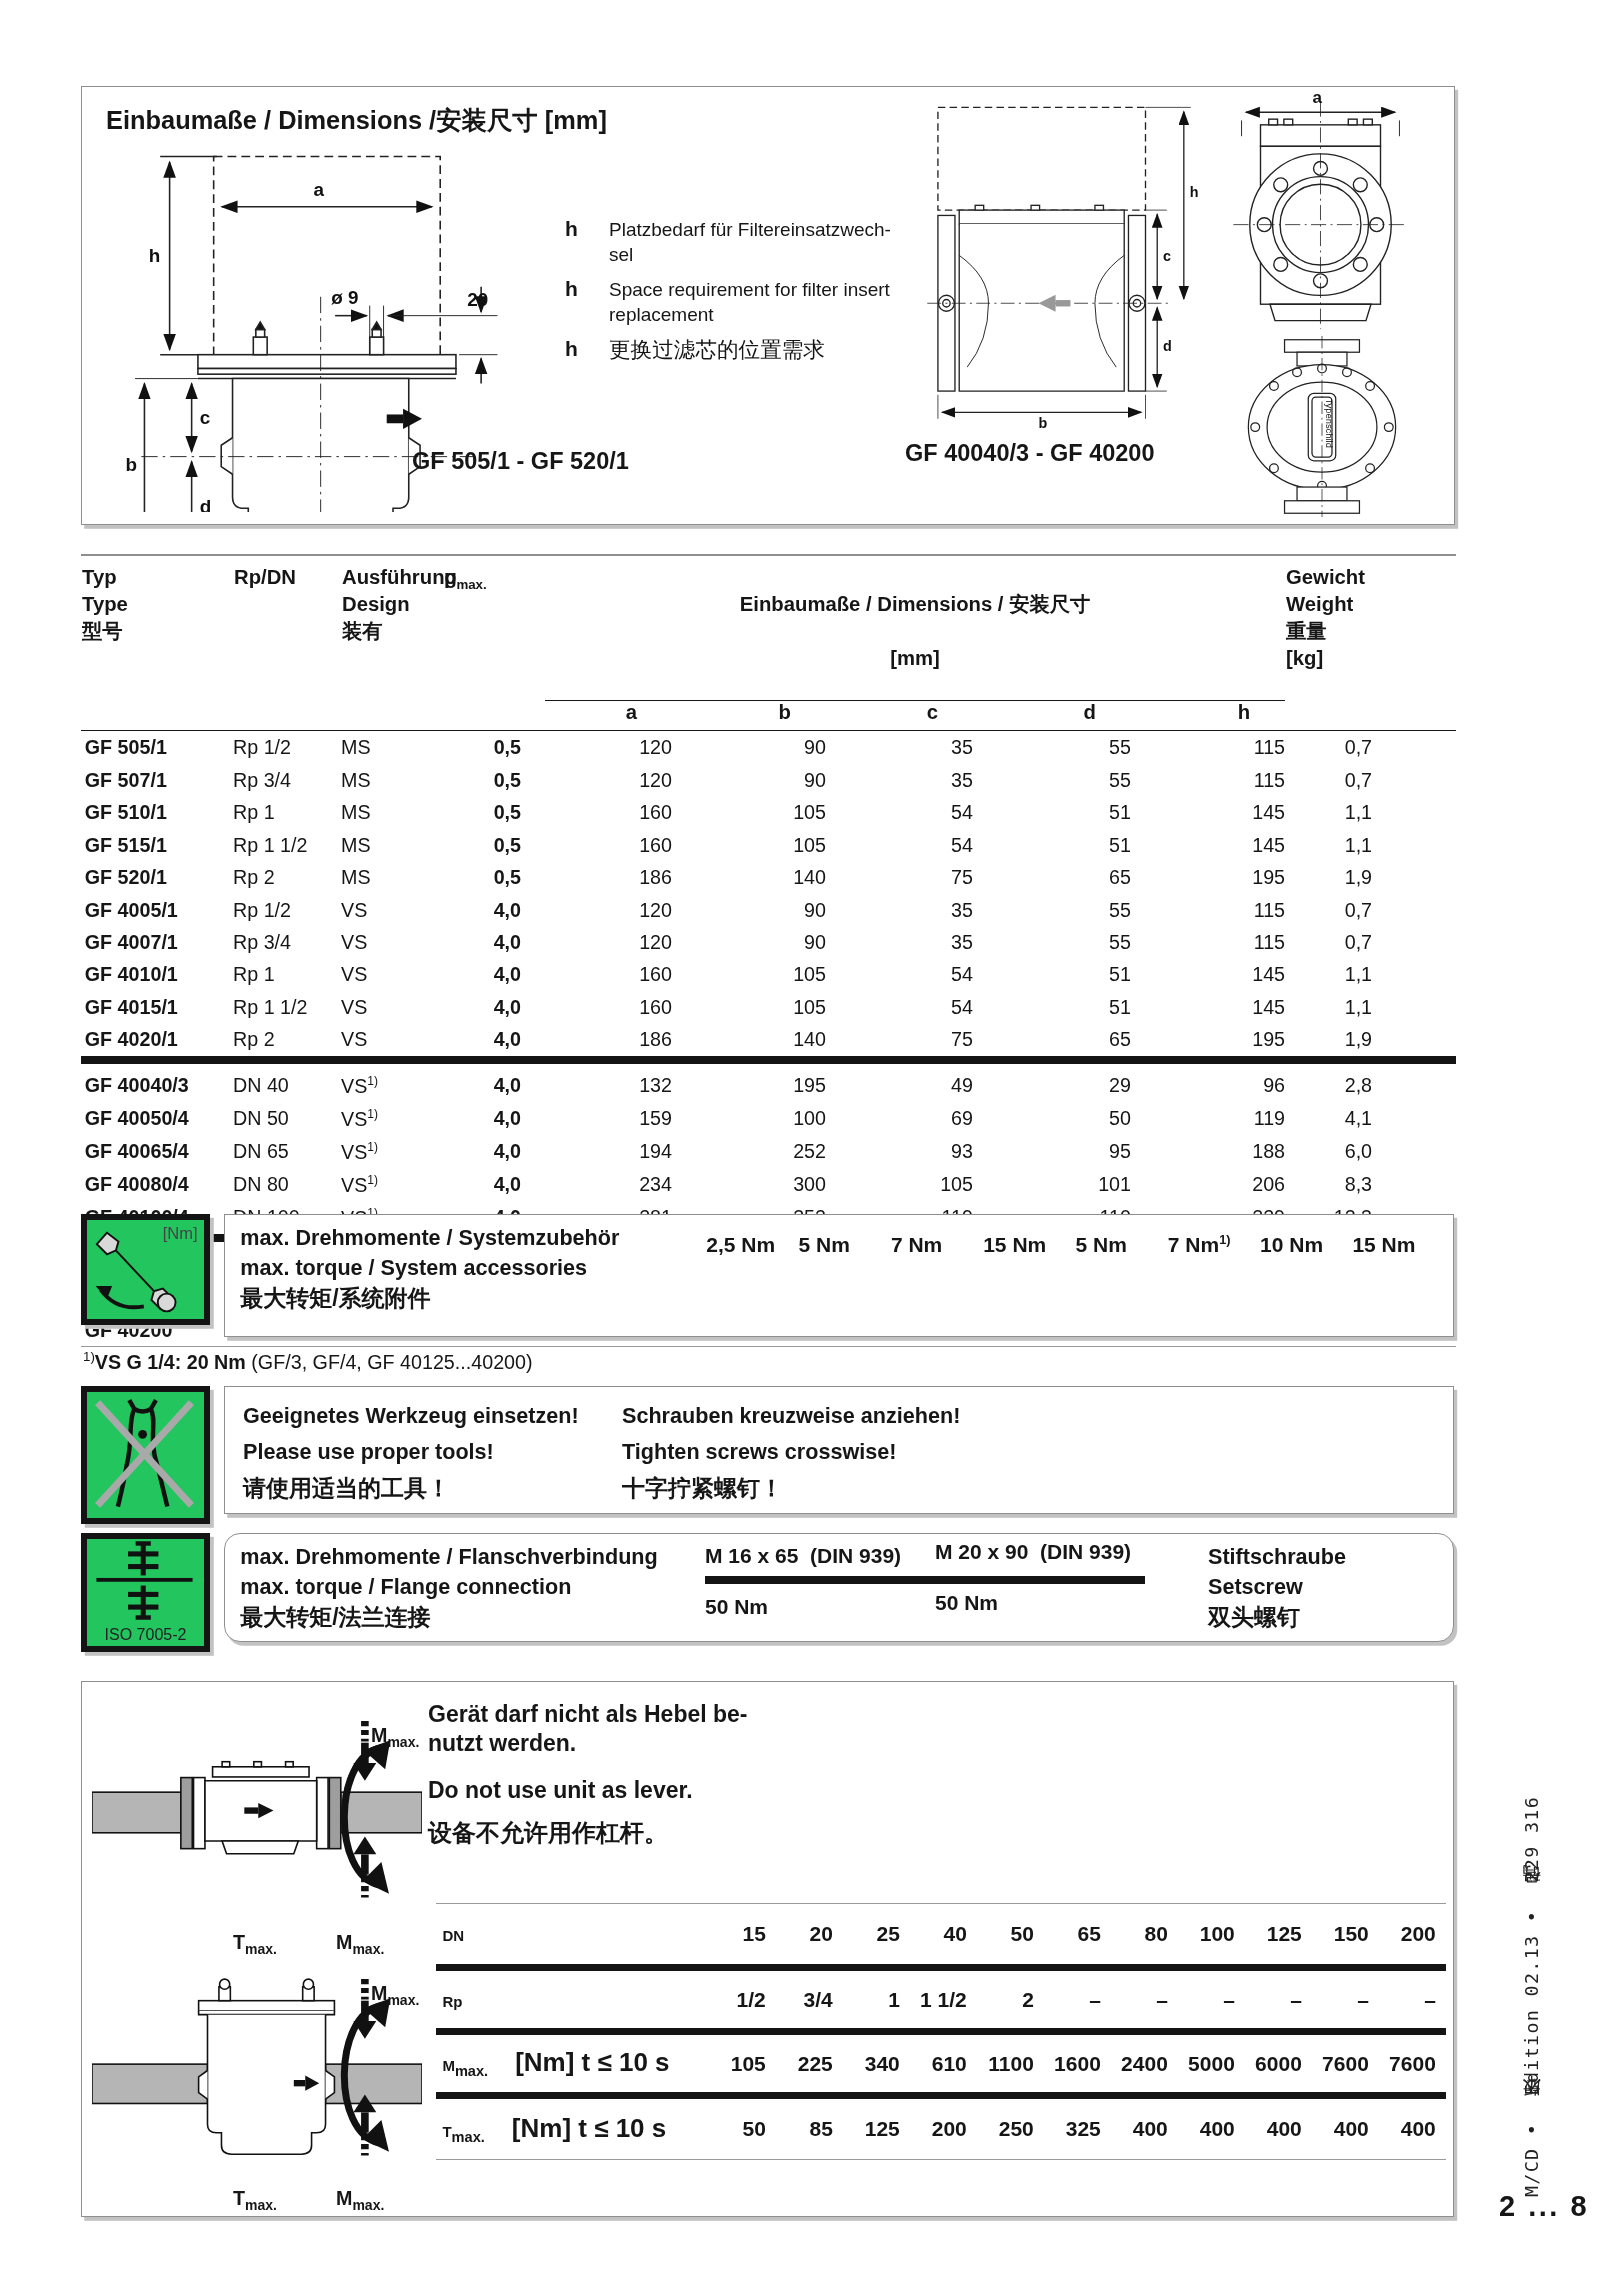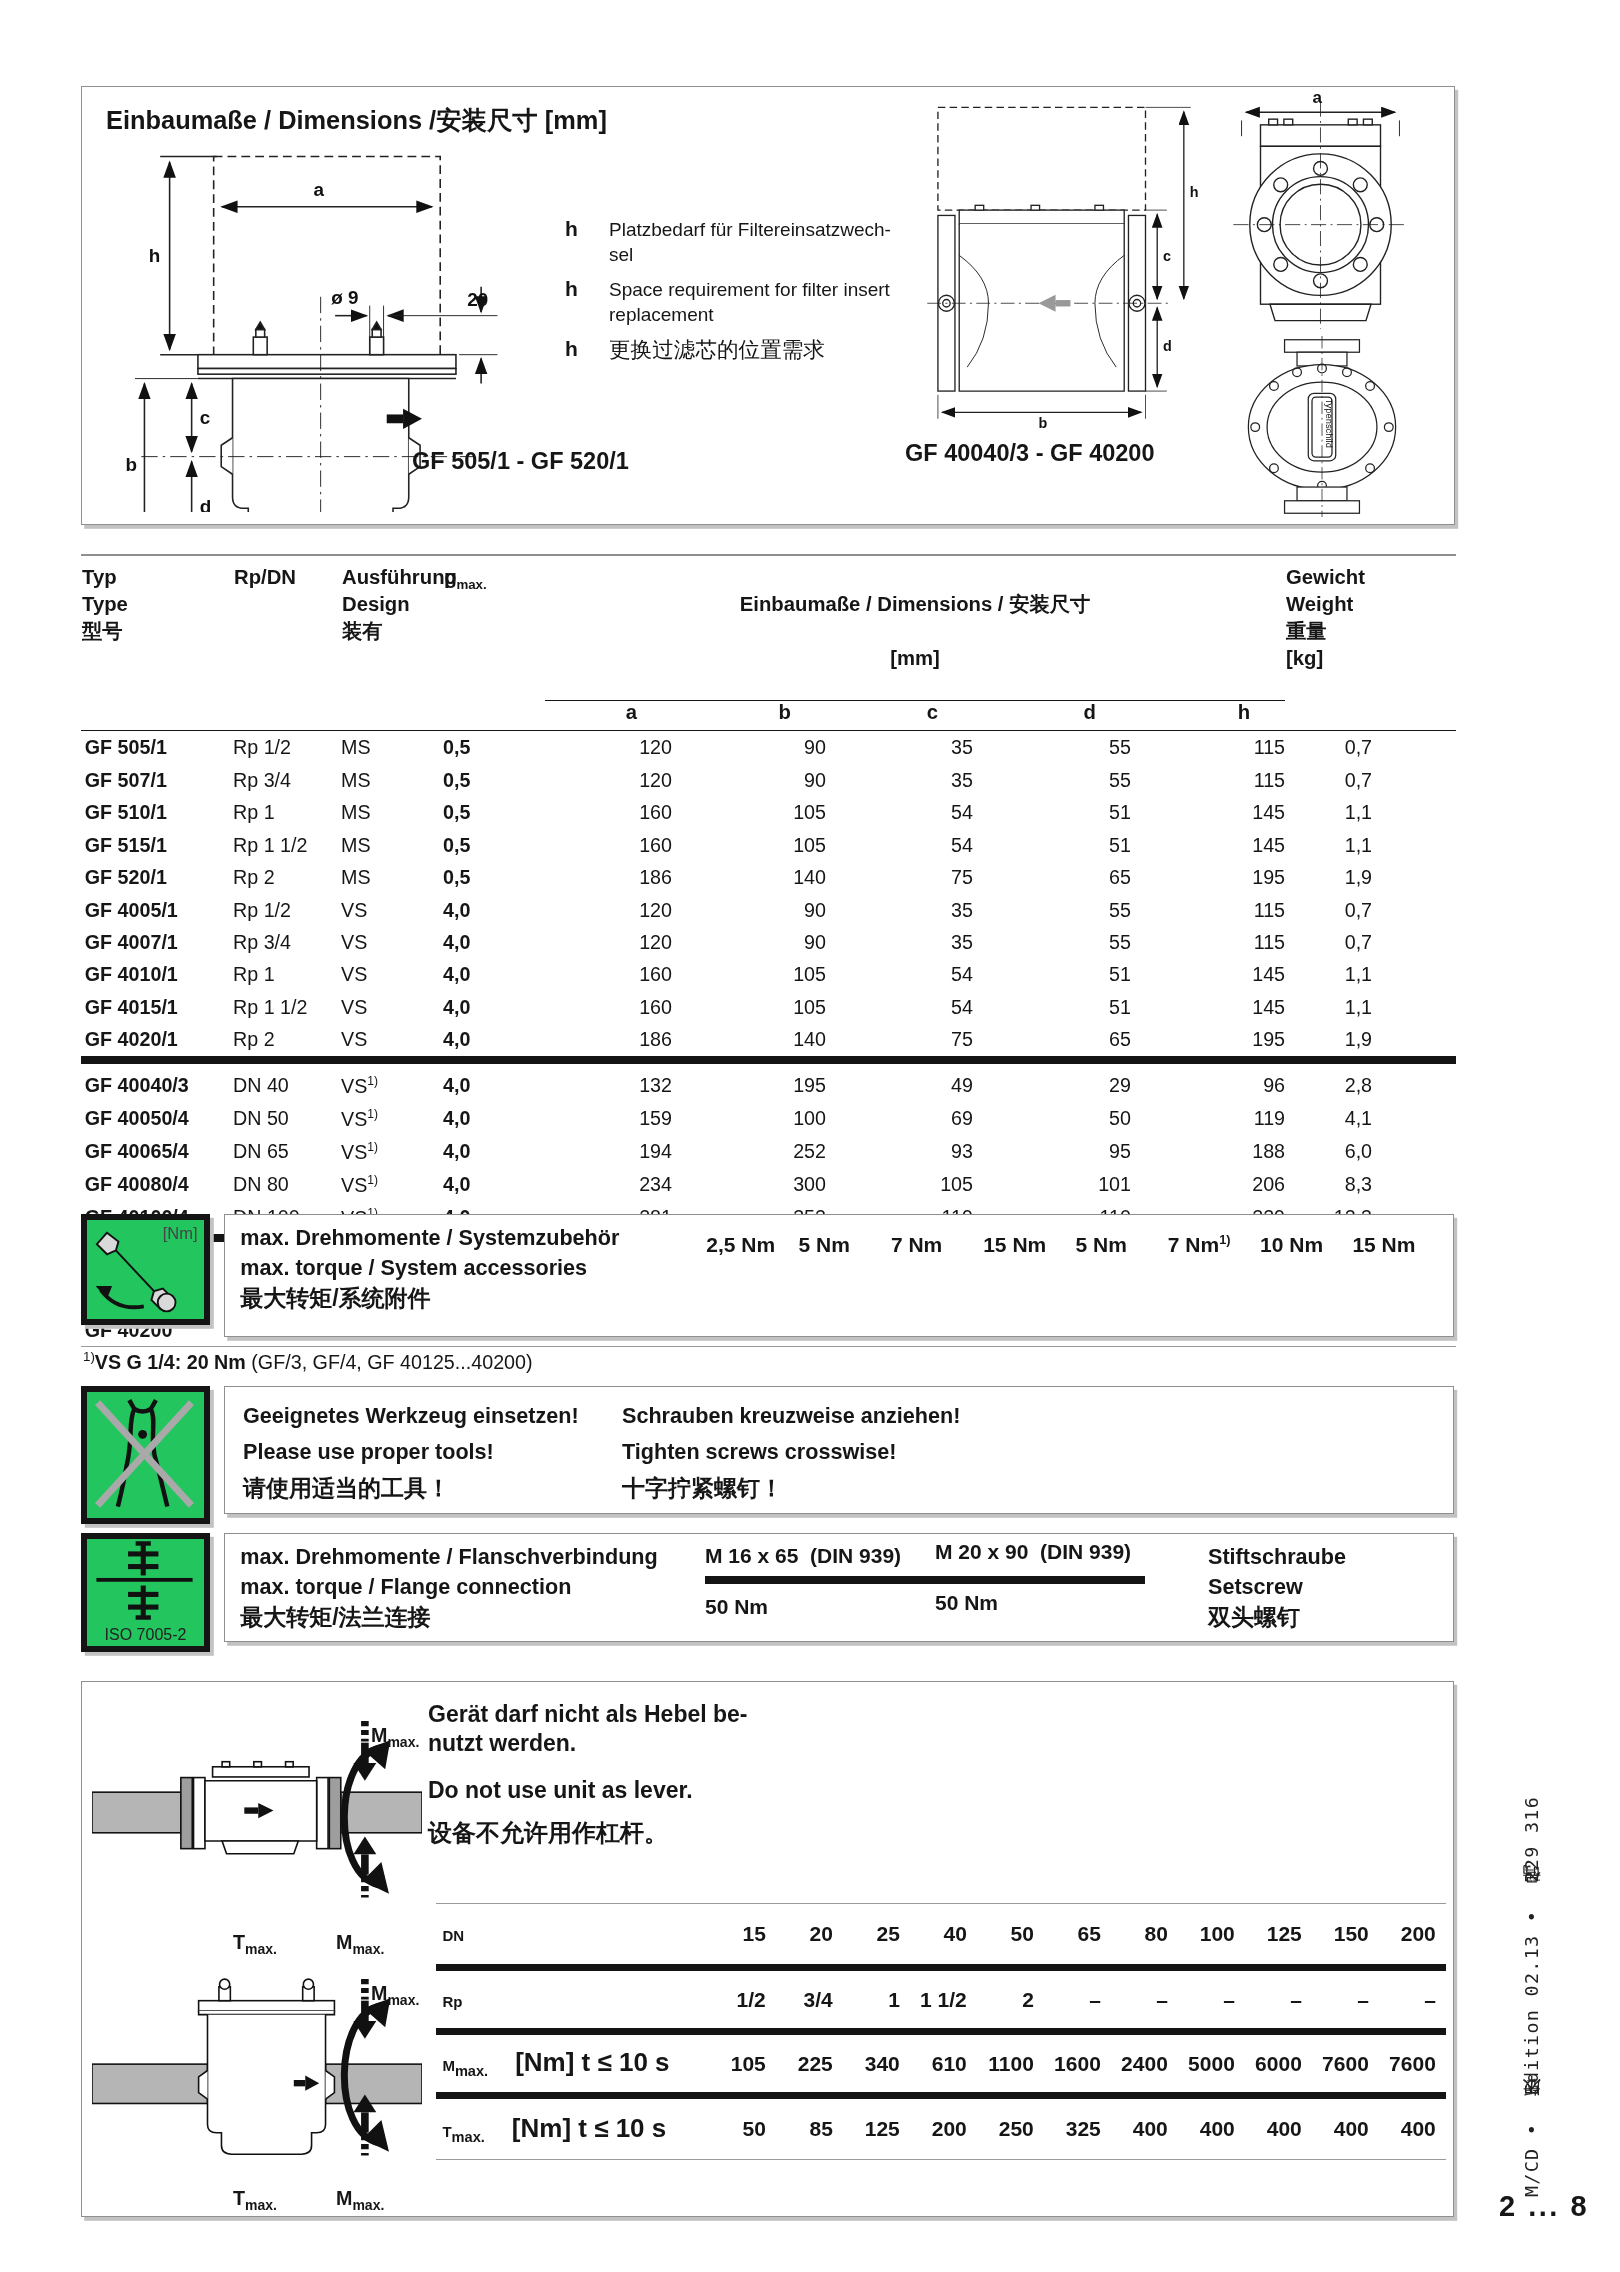--- a/index.html
+++ b/index.html
@@ -25,21 +25,21 @@
              border-top:2.5px solid #8f8f8f;border-bottom:1.9px solid #9a9a9a;table-layout:fixed;}
   table.main th{font-weight:700;font-size:20.3px;text-align:left;vertical-align:top;
                 padding-top:7.6px;white-space:pre-line;line-height:27px;border-bottom:1.9px solid #161616;}
   table.main tr.letters th{vertical-align:bottom;text-align:right;padding:0 35px 6.4px 0;line-height:23px;}
   .th-dims{text-align:center !important;}
   .th-dims .mm{font-size:20.3px;}
   table.main td{font-size:19.7px;padding:5.1px 0 4.4px 0;}
   .col-type{font-weight:700;text-align:left;padding-left:3.8px !important;}
   .col-rp,.col-design{text-align:left;}
   .col-design sup{font-size:12px;}
-  .col-pmax{font-weight:700;text-align:left;padding-right:24px !important;}
+  .col-pmax{font-weight:700;text-align:right;padding-right:24px !important;}
   .col-a,.col-b,.col-c,.col-d,.col-h{text-align:right;}
   .col-kg{text-align:right;padding-right:84px !important;}
   tbody.gsep tr:first-child td{border-top:8.3px solid #141414;padding-top:10.2px;}
 
   
   .blk-title{font-size:21.6px;font-weight:700;line-height:30px;}
   .blk-title .zh{font-size:23px;}
   table.tq{position:absolute;left:480px;top:6.4px;border-collapse:collapse;}
   table.tq th,table.tq td{width:91px;text-align:left;font-weight:700;font-size:21px;}
   table.tq th{border-bottom:8.3px solid #141414;padding:3.8px 0 10.2px 1.3px;}
@@ -610,21 +610,21 @@
           <rect x="60" y="38" width="48" height="8"></rect>
         <rect x="72" y="2" width="24" height="7"></rect>
         <rect x="80" y="72" width="8" height="48"></rect>
         <rect x="60" y="82" width="48" height="8"></rect>
           <rect x="60" y="102" width="48" height="8"></rect>
         <rect x="72" y="119" width="24" height="7"></rect>
       </g>
     </svg>
     <div class="abs" style="left:0;right:0;bottom:2.5px;text-align:center;font-size:16px;color:#222;">ISO 7005-2</div>
   </div>
-  <div class="panel" style="left:224px;top:1533px;width:1228px;height:107px;">
+  <div class="panel" style="left:224px;top:1533px;width:1228px;height:107px;border-radius:16px;">
     <div class="abs blk-title" style="left:15.2px;top:7.6px;">
       <div>max. Drehmomente / Flanschverbindung</div>
       <div>max. torque / Flange connection</div>
       <div class="zh">最大转矩/法兰连接</div>
     </div>
     <div class="abs" style="left:480px;top:10.2px;font-size:21px;font-weight:700;"><span>M 16 x 65</span>&nbsp;&nbsp;<span>(DIN 939)</span></div>
     <div class="abs" style="left:710px;top:6.4px;font-size:21px;font-weight:700;"><span>M 20 x 90</span>&nbsp;&nbsp;<span>(DIN 939)</span></div>
     <div class="abs" style="left:480px;top:42px;width:440px;height:8.3px;background:#141414;"></div>
     <div class="abs" style="left:480px;top:61px;font-size:21px;font-weight:700;">50 Nm</div>
     <div class="abs" style="left:710px;top:57px;font-size:21px;font-weight:700;">50 Nm</div>

